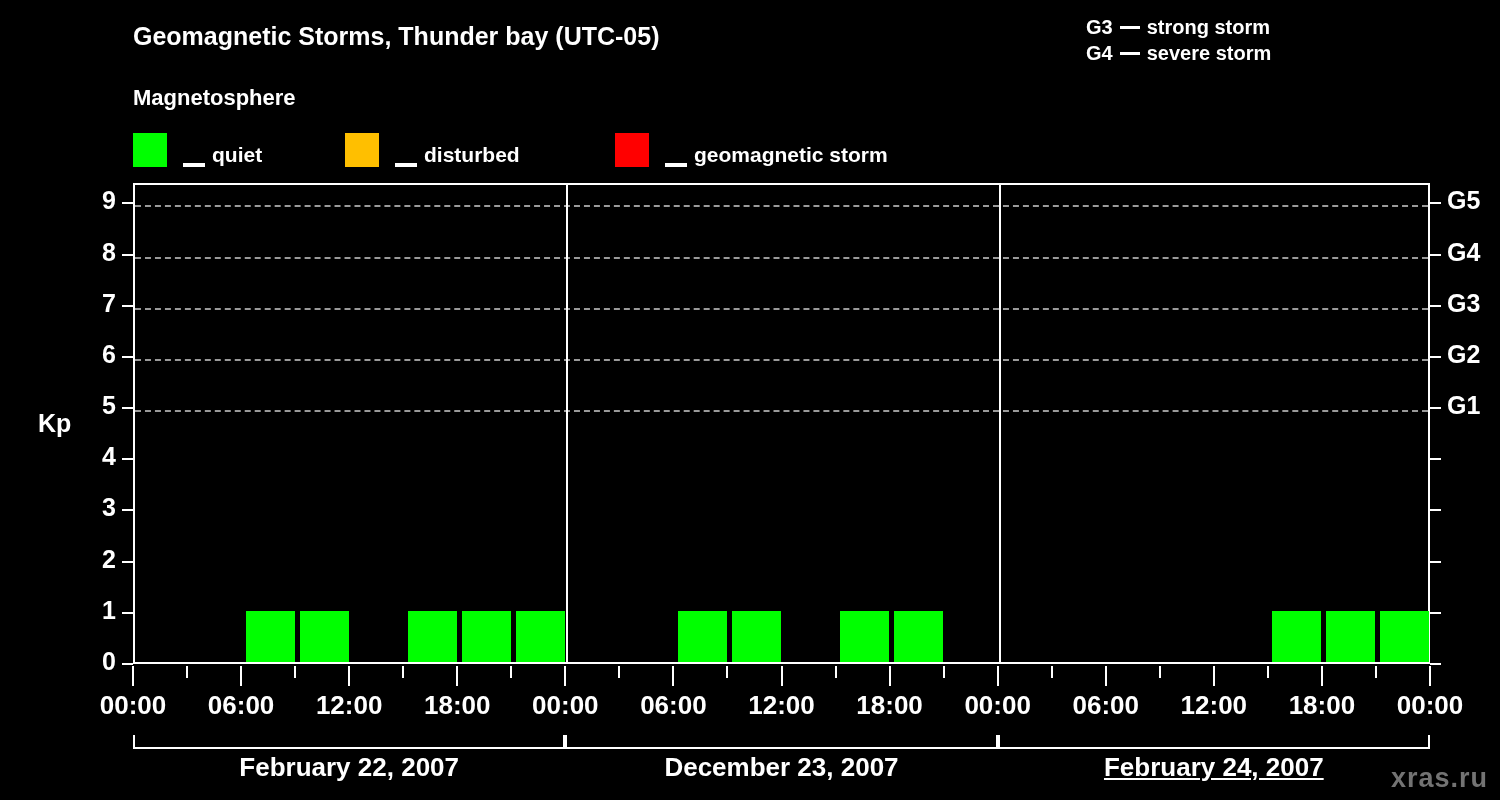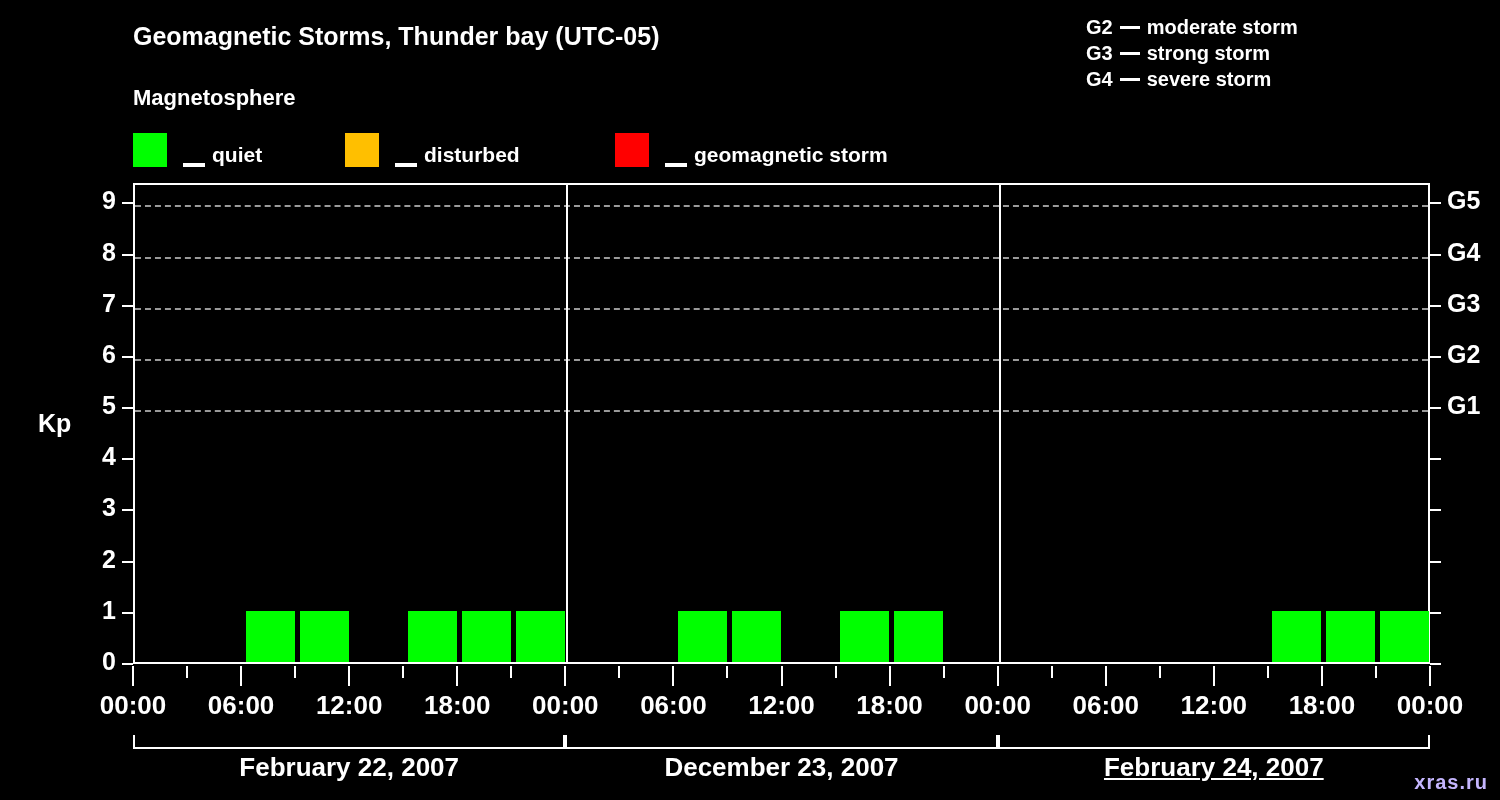--- a/index.html
+++ b/index.html
@@ -204,23 +204,23 @@
     text-align: center;
     font-size: 26px;
     font-weight: bold;
   }
 
   
   #watermark {
     position: absolute;
     right: 12px;
     bottom: 6px;
-    font-size: 20px;
-    font-weight: bold;
-    color: #c4b5fd;
+    font-size: 27px;
+    font-weight: bold;
+    color: #737373;
     letter-spacing: 1px;
   }
 </style>
 </head>
 <body>
 
 <div id="chart-title">Geomagnetic Storms, Thunder bay (UTC-05)</div>
 <div id="subtitle">Magnetosphere</div>
 
 <div id="condition-legend">
@@ -235,21 +235,20 @@
       <span class="legend-text">disturbed</span>
     </div>
     <div class="legend-entry" style="position: absolute; left: 482px;">
       <span class="legend-swatch" style="background: rgb(255, 0, 0);"></span>
       <span class="legend-dash"></span>
       <span class="legend-text">geomagnetic storm</span>
     </div>
   </div>
 
 <div id="g-legend">
-    <div class="g-row"><span class="g-code">G2</span><span class="g-dash"></span><span class="g-desc">moderate storm</span></div>
     <div class="g-row"><span class="g-code">G3</span><span class="g-dash"></span><span class="g-desc">strong storm</span></div>
     <div class="g-row"><span class="g-code">G4</span><span class="g-dash"></span><span class="g-desc">severe storm</span></div>
   </div>
 
 <div id="plot-frame">
   <div id="plot-inner">
       <div class="gridline" style="top: 225.149px;"></div>
       <div class="gridline" style="top: 173.979px;"></div>
       <div class="gridline" style="top: 122.809px;"></div>
       <div class="gridline" style="top: 71.6383px;"></div>

